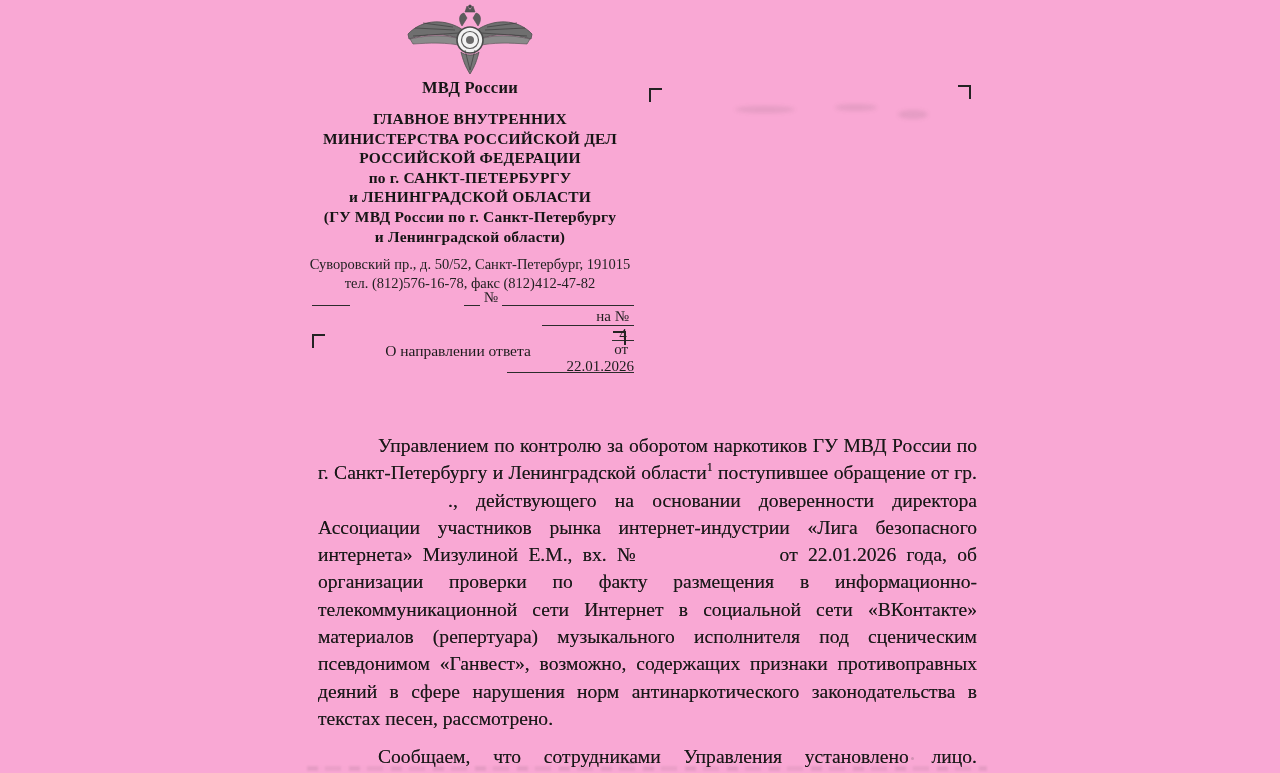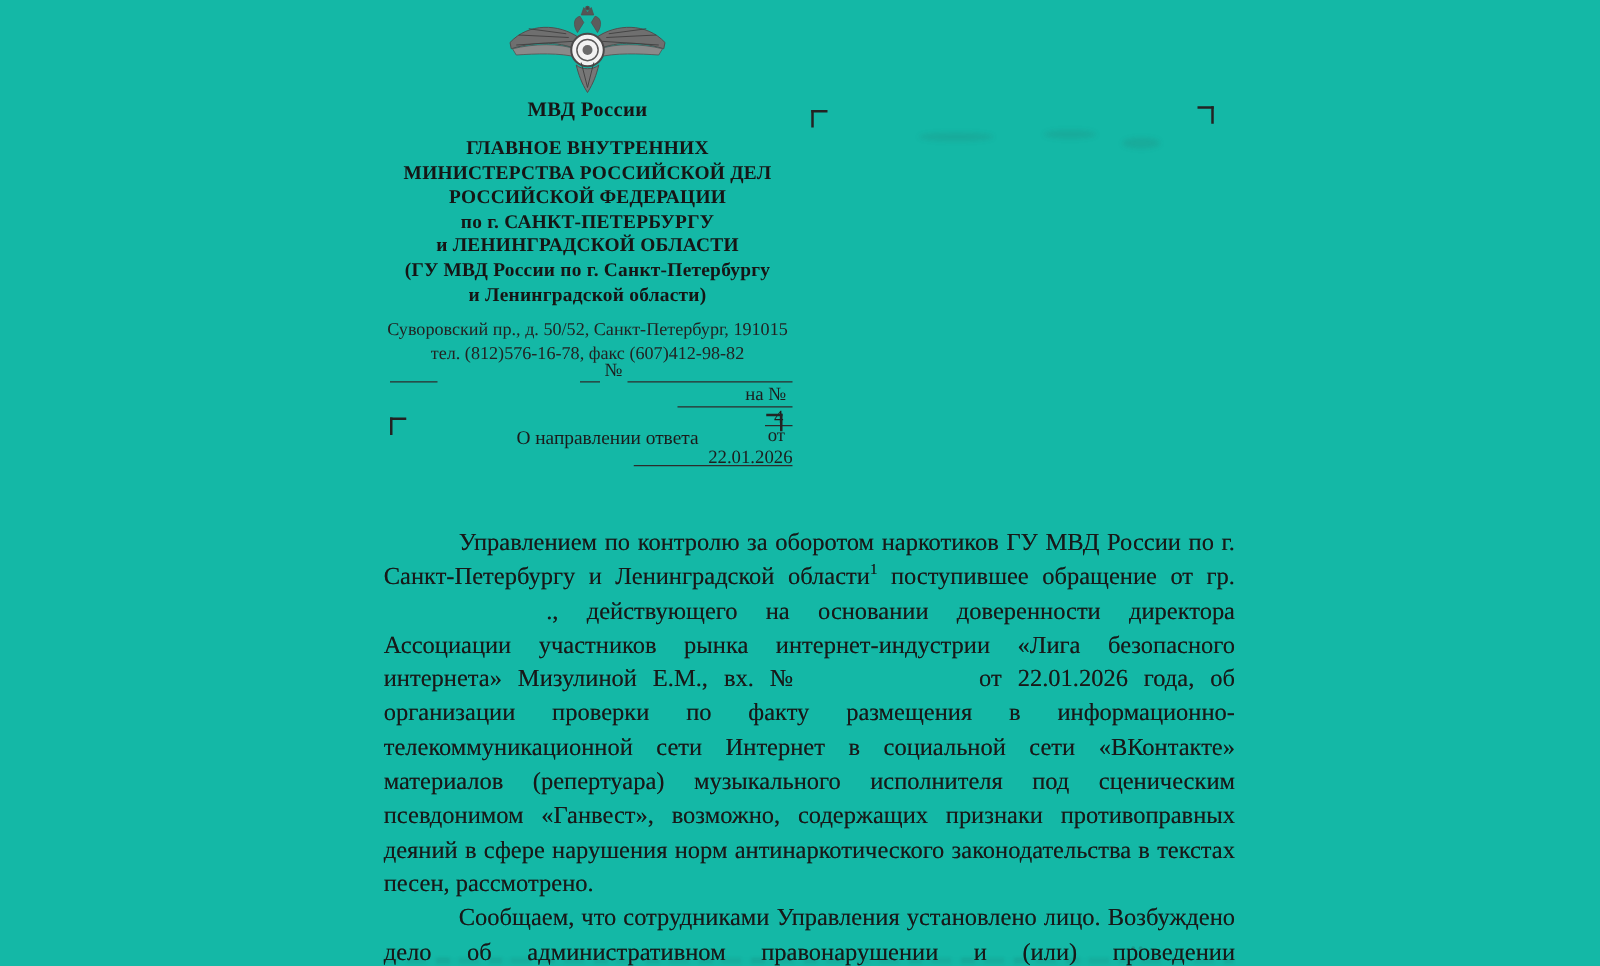--- a/index.html
+++ b/index.html
@@ -5,21 +5,21 @@
   html, body {
     margin: 0;
     padding: 0;
     background: #ffffff;
     font-family: "Liberation Serif", "DejaVu Serif", serif;
   }
   .page {
     position: relative;
     width: 1280px;
     height: 773px;
-    background: #14b8a6;
+    background: #f9a8d4;
     overflow: hidden;
     color: #1c1c1c;
   }
   
   .letterhead {
     position: absolute;
     left: 300px;
     top: 0;
     width: 340px;
     text-align: center;
@@ -71,21 +71,21 @@
   .ref-spacer { flex: 1; }
   .ref-label { padding: 0 5px 0 0; white-space: nowrap; }
   .ref-ot { padding: 0 6px; }
   
   .corner { position: absolute; width: 11px; height: 12px; }
   .corner.tl { border-top: 2px solid #232323; border-left: 2px solid #232323; }
   .corner.tr { border-top: 2px solid #232323; border-right: 2px solid #232323; }
   
   .subject {
     position: absolute;
-    left: 325px;
+    left: 297px;
     top: 342px;
     width: 322px;
     text-align: center;
     font-size: 15.5px;
     color: #1b1b1b;
   }
   
   .smudge {
     position: absolute;
     background: rgba(60,60,60,0.10);
@@ -97,21 +97,21 @@
     position: absolute;
     left: 307px;
     top: 421px;
     width: 681px;
     font-size: 19.6px;
     line-height: 27.3px;
     text-align: justify;
     color: #181818;
     text-shadow: 0 0 0.4px rgba(20,20,20,0.55);
   }
-  .body-text p { margin: 0; text-indent: 60px; }
+  .body-text p { margin: 11px; text-indent: 60px; }
   .redacted-gap { display: inline-block; height: 1px; }
   .gap-130 { width: 130px; }
   .gap-128 { width: 128px; }
   sup.fnote { font-size: 12px; line-height: 0; }
   
   .cutoff-line {
     position: absolute;
     left: 307px;
     top: 766px;
     width: 680px;
@@ -168,21 +168,21 @@
       <div>ГЛАВНОЕ ВНУТРЕННИХ</div>
       <div>МИНИСТЕРСТВА РОССИЙСКОЙ ДЕЛ</div>
       <div>РОССИЙСКОЙ ФЕДЕРАЦИИ</div>
       <div>по г. САНКТ-ПЕТЕРБУРГУ</div>
       <div>и ЛЕНИНГРАДСКОЙ ОБЛАСТИ</div>
       <div>(ГУ МВД России по г. Санкт-Петербургу</div>
       <div>и Ленинградской области)</div>
     </div>
     <div class="address">
       <div>Суворовский пр., д. 50/52, Санкт-Петербург, 191015</div>
-      <div>тел. (812)576-16-78, факс (607)412-98-82</div>
+      <div>тел. (812)576-16-78, факс (812)412-47-82</div>
     </div>
   </div>
 
   <div class="ref-block">
     <div class="ref-row">
       <span class="ln w38"></span>
       <span class="ref-spacer"></span>
       <span class="ln w16"></span>
       <span class="ref-label" style="padding:0 4px;">№</span>
       <span class="ln w132"></span>

